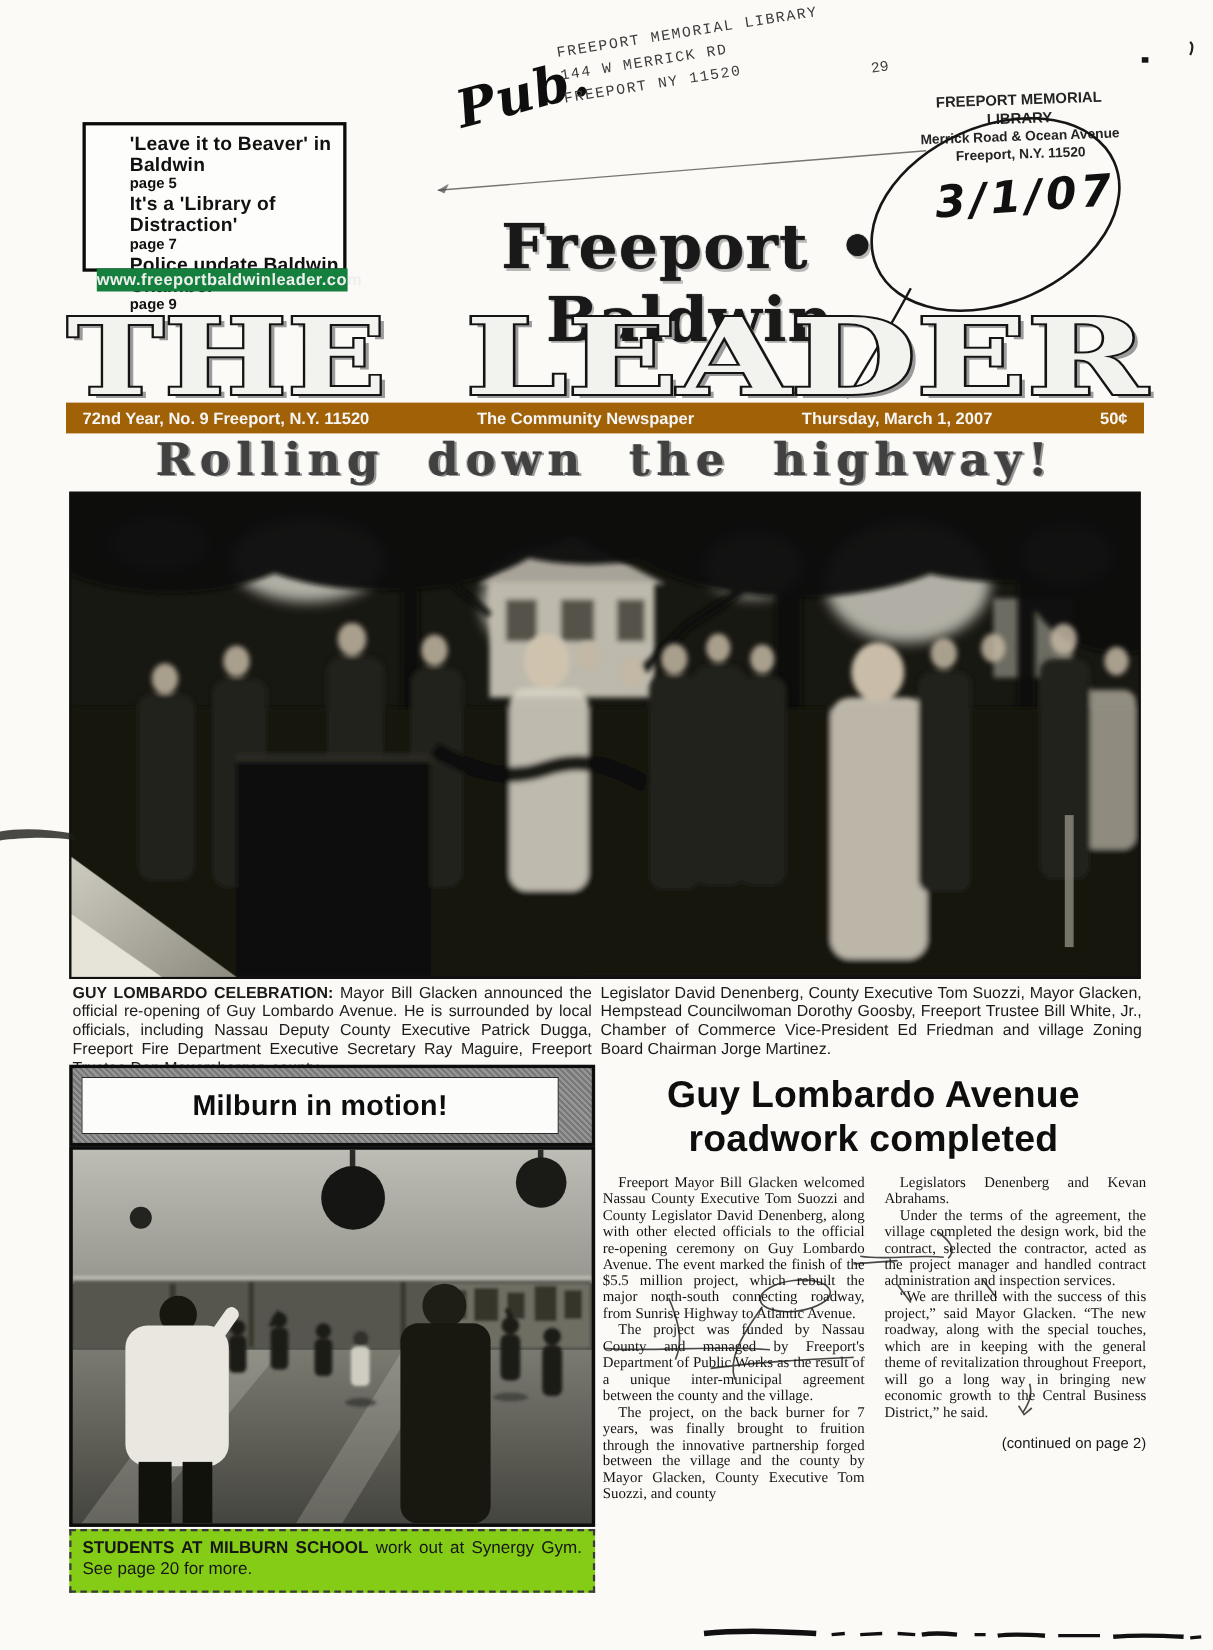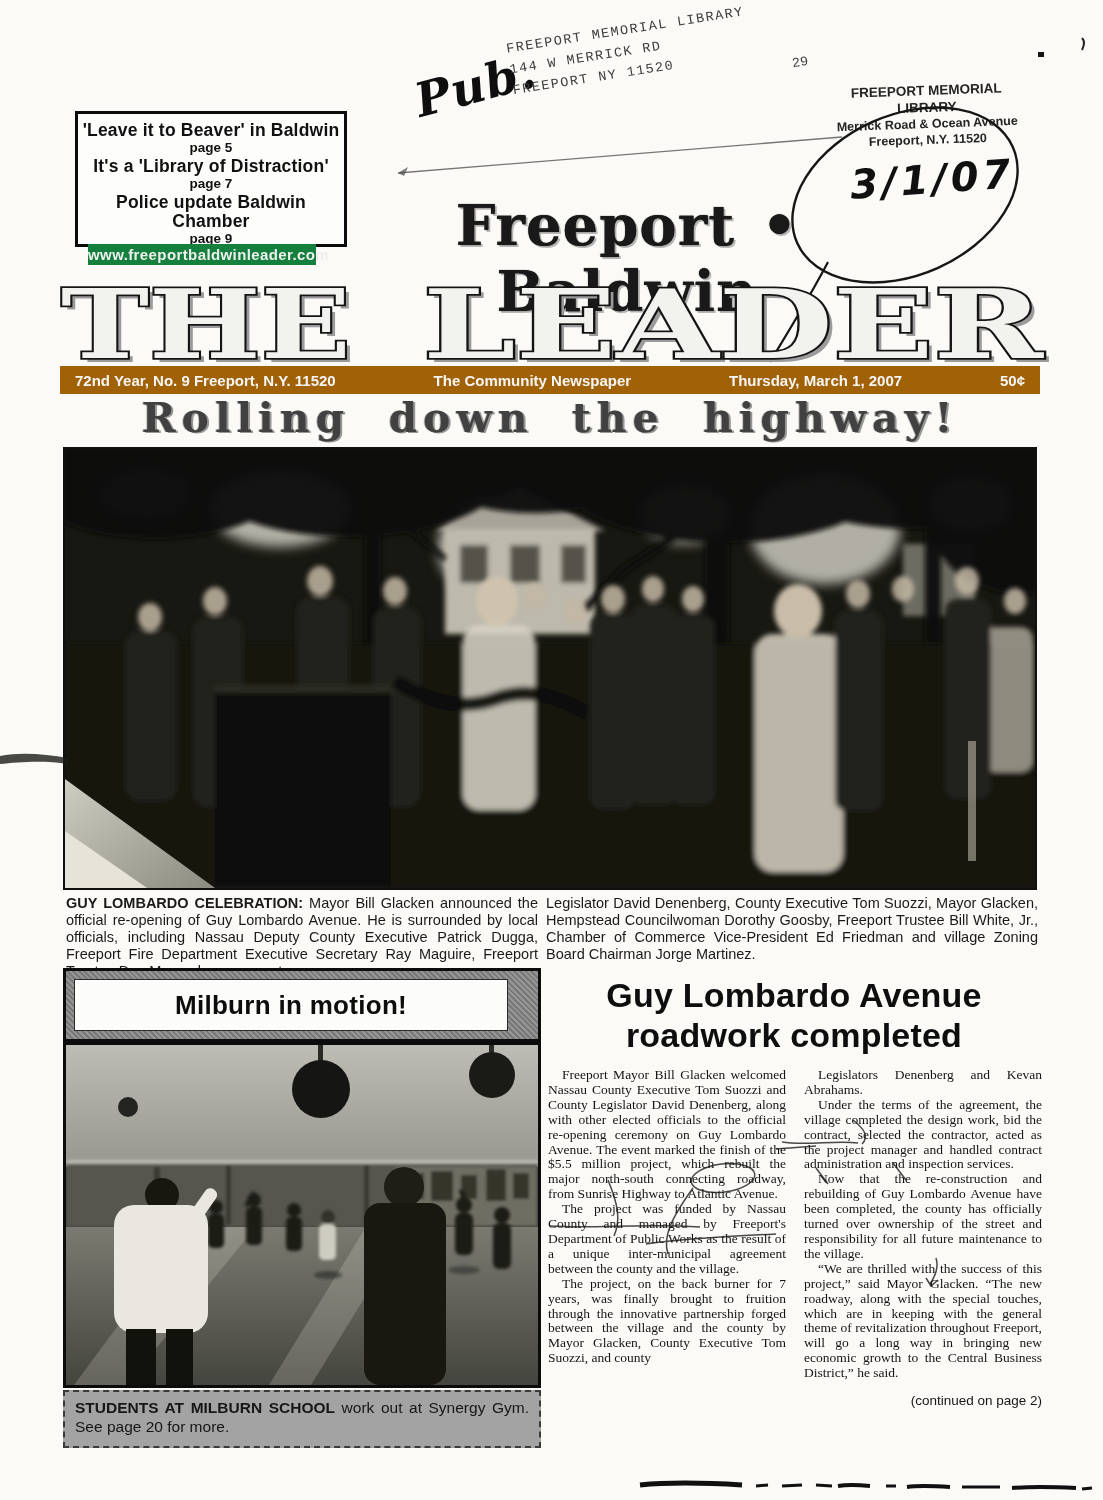--- a/index.html
+++ b/index.html
@@ -5,23 +5,23 @@
   html,body{margin:0;padding:0;background:#555;}
   .page{
     position:relative;width:1103px;height:1500px;margin:0 auto;
     background:#fbfaf7;overflow:hidden;
     font-family:"Liberation Sans",sans-serif;color:#151515;
   }
   .abs{position:absolute;}
 
   
   .teaser-box{
-    left:75px;top:111px;width:272px;height:136px;
+    left:75px;top:111px;width:240px;height:136px;
     border:3px solid #0b0b0b;background:#fdfdfc;box-sizing:border-box;
-    text-align:center;padding-top:7px;
+    padding-top:7px;padding-left:40px;
   }
   .teaser-title{font-weight:700;font-size:17.5px;line-height:19px;letter-spacing:.2px;color:#111;}
   .teaser-page{font-weight:700;font-size:13.5px;line-height:15px;margin-bottom:2px;color:#111;}
   .website-bar{
     left:88px;top:244px;width:228px;height:21px;background:#15803d;color:#efefef;
     font-weight:700;font-size:15px;line-height:21px;text-align:center;letter-spacing:.4px;
   }
 
   
   .pub-note{
@@ -91,21 +91,21 @@
     border:3px solid #0c0c0c;background:#8f8f8f;
     background-image:repeating-linear-gradient(45deg,rgba(0,0,0,.16) 0 2px,rgba(255,255,255,.06) 2px 4px);
   }
   .milburn-header-inner{
     position:absolute;left:8px;top:8px;right:30px;bottom:8px;background:#fcfcfa;
     border:1px solid #2a2a2a;display:flex;align-items:center;justify-content:center;
     font-weight:800;font-size:26px;letter-spacing:.3px;color:#0d0d0d;
   }
   .milburn-caption{
     left:63px;top:1390px;width:478px;height:58px;box-sizing:border-box;
-    background:#a3a3a3;border:2px dashed #3a3a3a;padding:6px 10px;
+    background:#84cc16;border:2px dashed #3a3a3a;padding:6px 10px;
     font-size:15.5px;line-height:19px;text-align:justify;color:#161616;
   }
   .milburn-caption b{font-weight:700;}
 
   
   .article-headline{
     left:548px;top:975px;width:492px;text-align:center;
     font-weight:800;font-size:34px;line-height:40px;color:#0e0e0e;letter-spacing:.2px;
   }
   .article-col{
@@ -385,21 +385,20 @@
   </div>
 
   <div class="abs article-col col1">
     <p>Freeport Mayor Bill Glacken welcomed Nassau County Executive Tom Suozzi and County Legislator David Denenberg, along with other elected officials to the official re-opening ceremony on Guy Lombardo Avenue. The event marked the finish of the $5.5 million project, which rebuilt the major north-south connecting roadway, from Sunrise Highway to Atlantic Avenue.</p>
     <p>The project was funded by Nassau County and managed by Freeport's Department of Public Works as the result of a unique inter-municipal agreement between the county and the village.</p>
     <p>The project, on the back burner for 7 years, was finally brought to fruition through the innovative partnership forged between the village and the county by Mayor Glacken, County Executive Tom Suozzi, and county</p>
   </div>
   <div class="abs article-col col2">
     <p>Legislators Denenberg and Kevan Abrahams.</p>
     <p>Under the terms of the agreement, the village completed the design work, bid the contract, selected the contractor, acted as the project manager and handled contract administration and inspection services.</p>
-    <p>Now that the re-construction and rebuilding of Guy Lombardo Avenue have been completed, the county has officially turned over ownership of the street and responsibility for all future maintenance to the village.</p>
     <p>“We are thrilled with the success of this project,” said Mayor Glacken. “The new roadway, along with the special touches, which are in keeping with the general theme of revitalization throughout Freeport, will go a long way in bringing new economic growth to the Central Business District,” he said.</p>
     <div class="continued">(continued on page 2)</div>
   </div>
 
   <svg class="abs overlay" style="left:548px;top:1068px;" width="500" height="400" viewBox="0 0 500 400">
     <g fill="none" stroke="#1c1c1c" stroke-width="1.5" opacity=".8">
       <ellipse cx="175" cy="110" rx="32" ry="14" transform="rotate(-7 175 110)"></ellipse>
       <path d="M145 120 C 125 148, 114 168, 120 186"></path>
       <path d="M2 158 C 45 161, 95 155, 152 159"></path>
       <path d="M98 176 C 140 170, 185 168, 228 166"></path>

